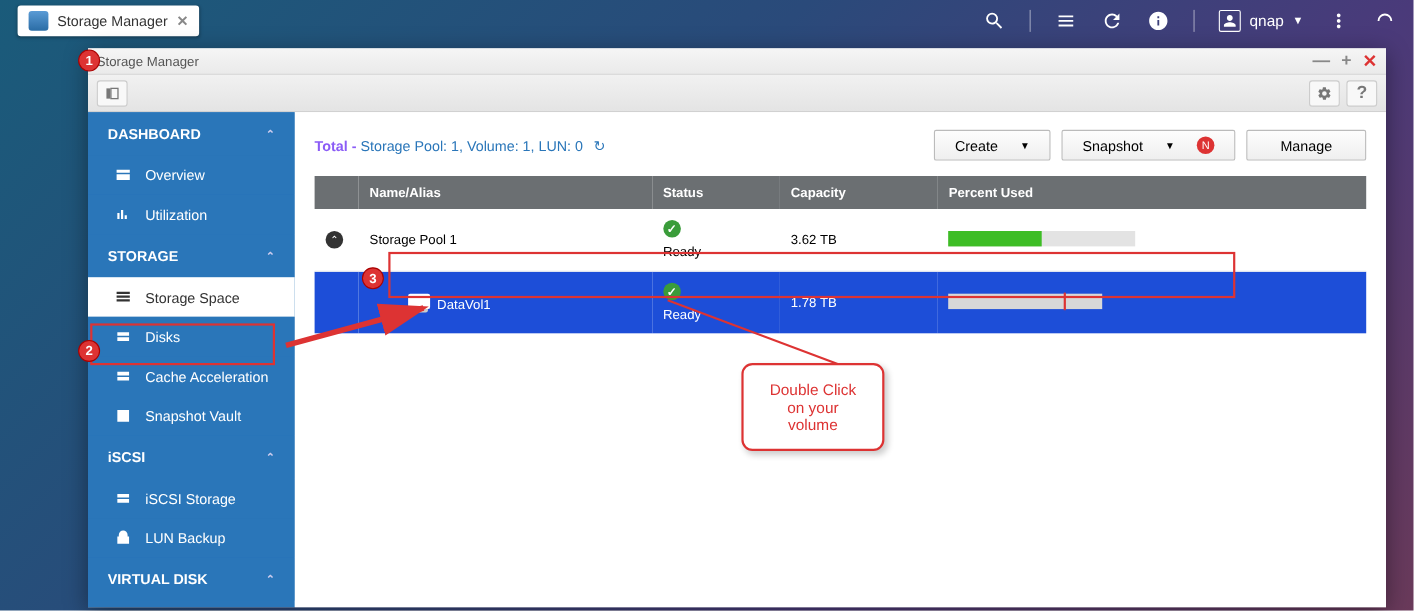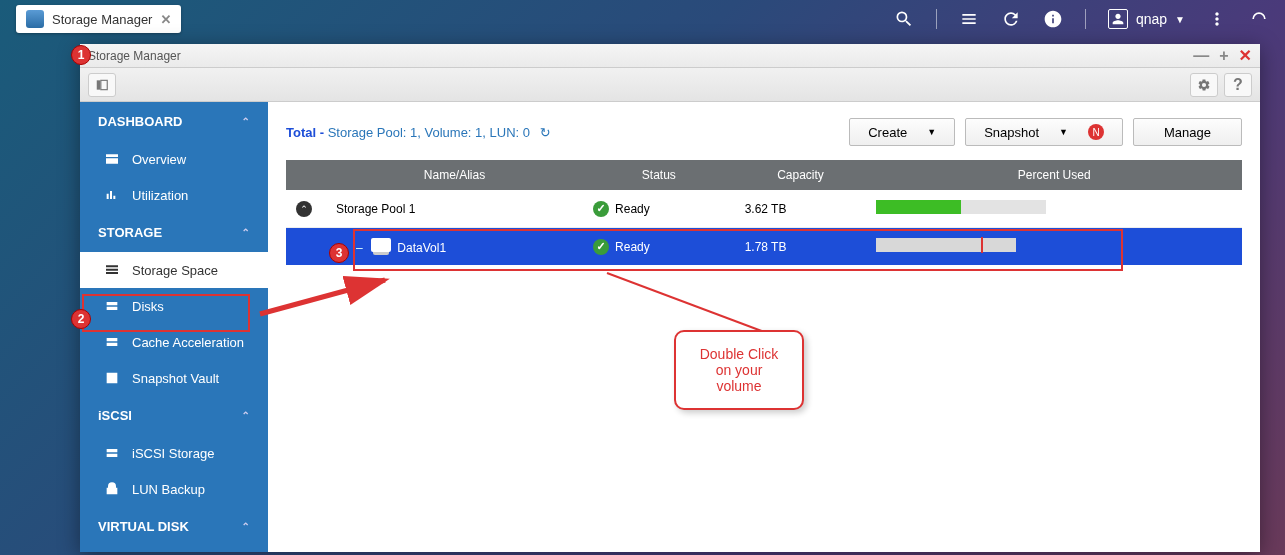--- a/index.html
+++ b/index.html
@@ -33,35 +33,35 @@
 .sb-section { padding: 12px 18px; font-size:13px; font-weight:bold; display:flex; align-items:center; justify-content:space-between; background:#2a76b9;}
 .sb-section .chev { font-size:10px; color:#cce;}
 .sb-item { padding: 10px 18px 10px 24px; font-size:13px; display:flex; align-items:center; gap:12px; background:#2a76b9; cursor:pointer; }
 .sb-item.active { background:#fff; color:#333; }
 .sb-item svg { width:16px; height:16px; fill:currentColor; flex-shrink:0;}
 
 
 .main { flex:1; background:#fff; padding: 16px 18px; position:relative; overflow:hidden;}
 .topline { display:flex; align-items:center; justify-content:space-between; margin-bottom:14px;}
 .totals { font-size:13px; color:#333;}
-.totals b { color:#1d4ed8;}
+.totals b { color:#8b5cf6;}
 .totals .vals { color:#2a76b9;}
 .refresh { display:inline-block; margin-left:6px; color:#2a76b9;}
 .btns { display:flex; gap:10px;}
 .btn { padding: 5px 18px; font-size:13px; background:linear-gradient(#fdfdfd,#efefef); border:1px solid #bbb; border-radius:2px; cursor:pointer; display:flex; align-items:center; gap:20px;}
 .btn .tri { font-size:9px;}
 .badge-n { background:#d33; color:#fff; border-radius:50%; width:16px; height:16px; font-size:10px; display:inline-flex; align-items:center; justify-content:center;}
 
 
 .tbl { width:100%; border-collapse:collapse; font-size:12px;}
-.tbl thead th { background:#6b6f72; color:#fff; text-align:center; padding:8px 10px; font-weight:normal; font-size:12px;margin-top:41px;}
+.tbl thead th { background:#6b6f72; color:#fff; text-align:left; padding:8px 10px; font-weight:bold; font-size:12px;margin-top:41px;}
 .tbl td { padding: 10px 10px; border-bottom:1px solid #eee; vertical-align:middle;}
 .row-vol { background:#1d4ed8; color:#fff;}
 .row-vol td { border-bottom:none;}
-.status-ok { display:inline-flex; align-items:center; gap:6px;}
+.status-ok { display:inline-flex; gap:6px;flex-direction:column;}
 .ok-circle { width:16px; height:16px; background:#3a9c3a; border-radius:50%; display:inline-flex; align-items:center; justify-content:center;}
 .ok-circle::after { content:"✓"; color:#fff; font-size:11px; font-weight:bold;}
 .bar { width:170px; height:14px; background:#e3e3e3; position:relative; display:inline-block;}
 .bar-fill-g { position:absolute; left:0; top:0; bottom:0; background:#3dbd25;}
 .bar-tick { position:absolute; top:-1px; bottom:-1px; width:2px; background:#d33;}
 
 .expand-circle { width:16px; height:16px; background:#333; border-radius:50%; display:inline-flex; align-items:center; justify-content:center; color:#fff; font-size:9px;}
 
 
 .marker { position:absolute; width:20px; height:20px; background:#d33; color:#fff; border-radius:50%; display:flex; align-items:center; justify-content:center; font-size:12px; font-weight:bold; z-index:50; border:1px solid #a00;}

